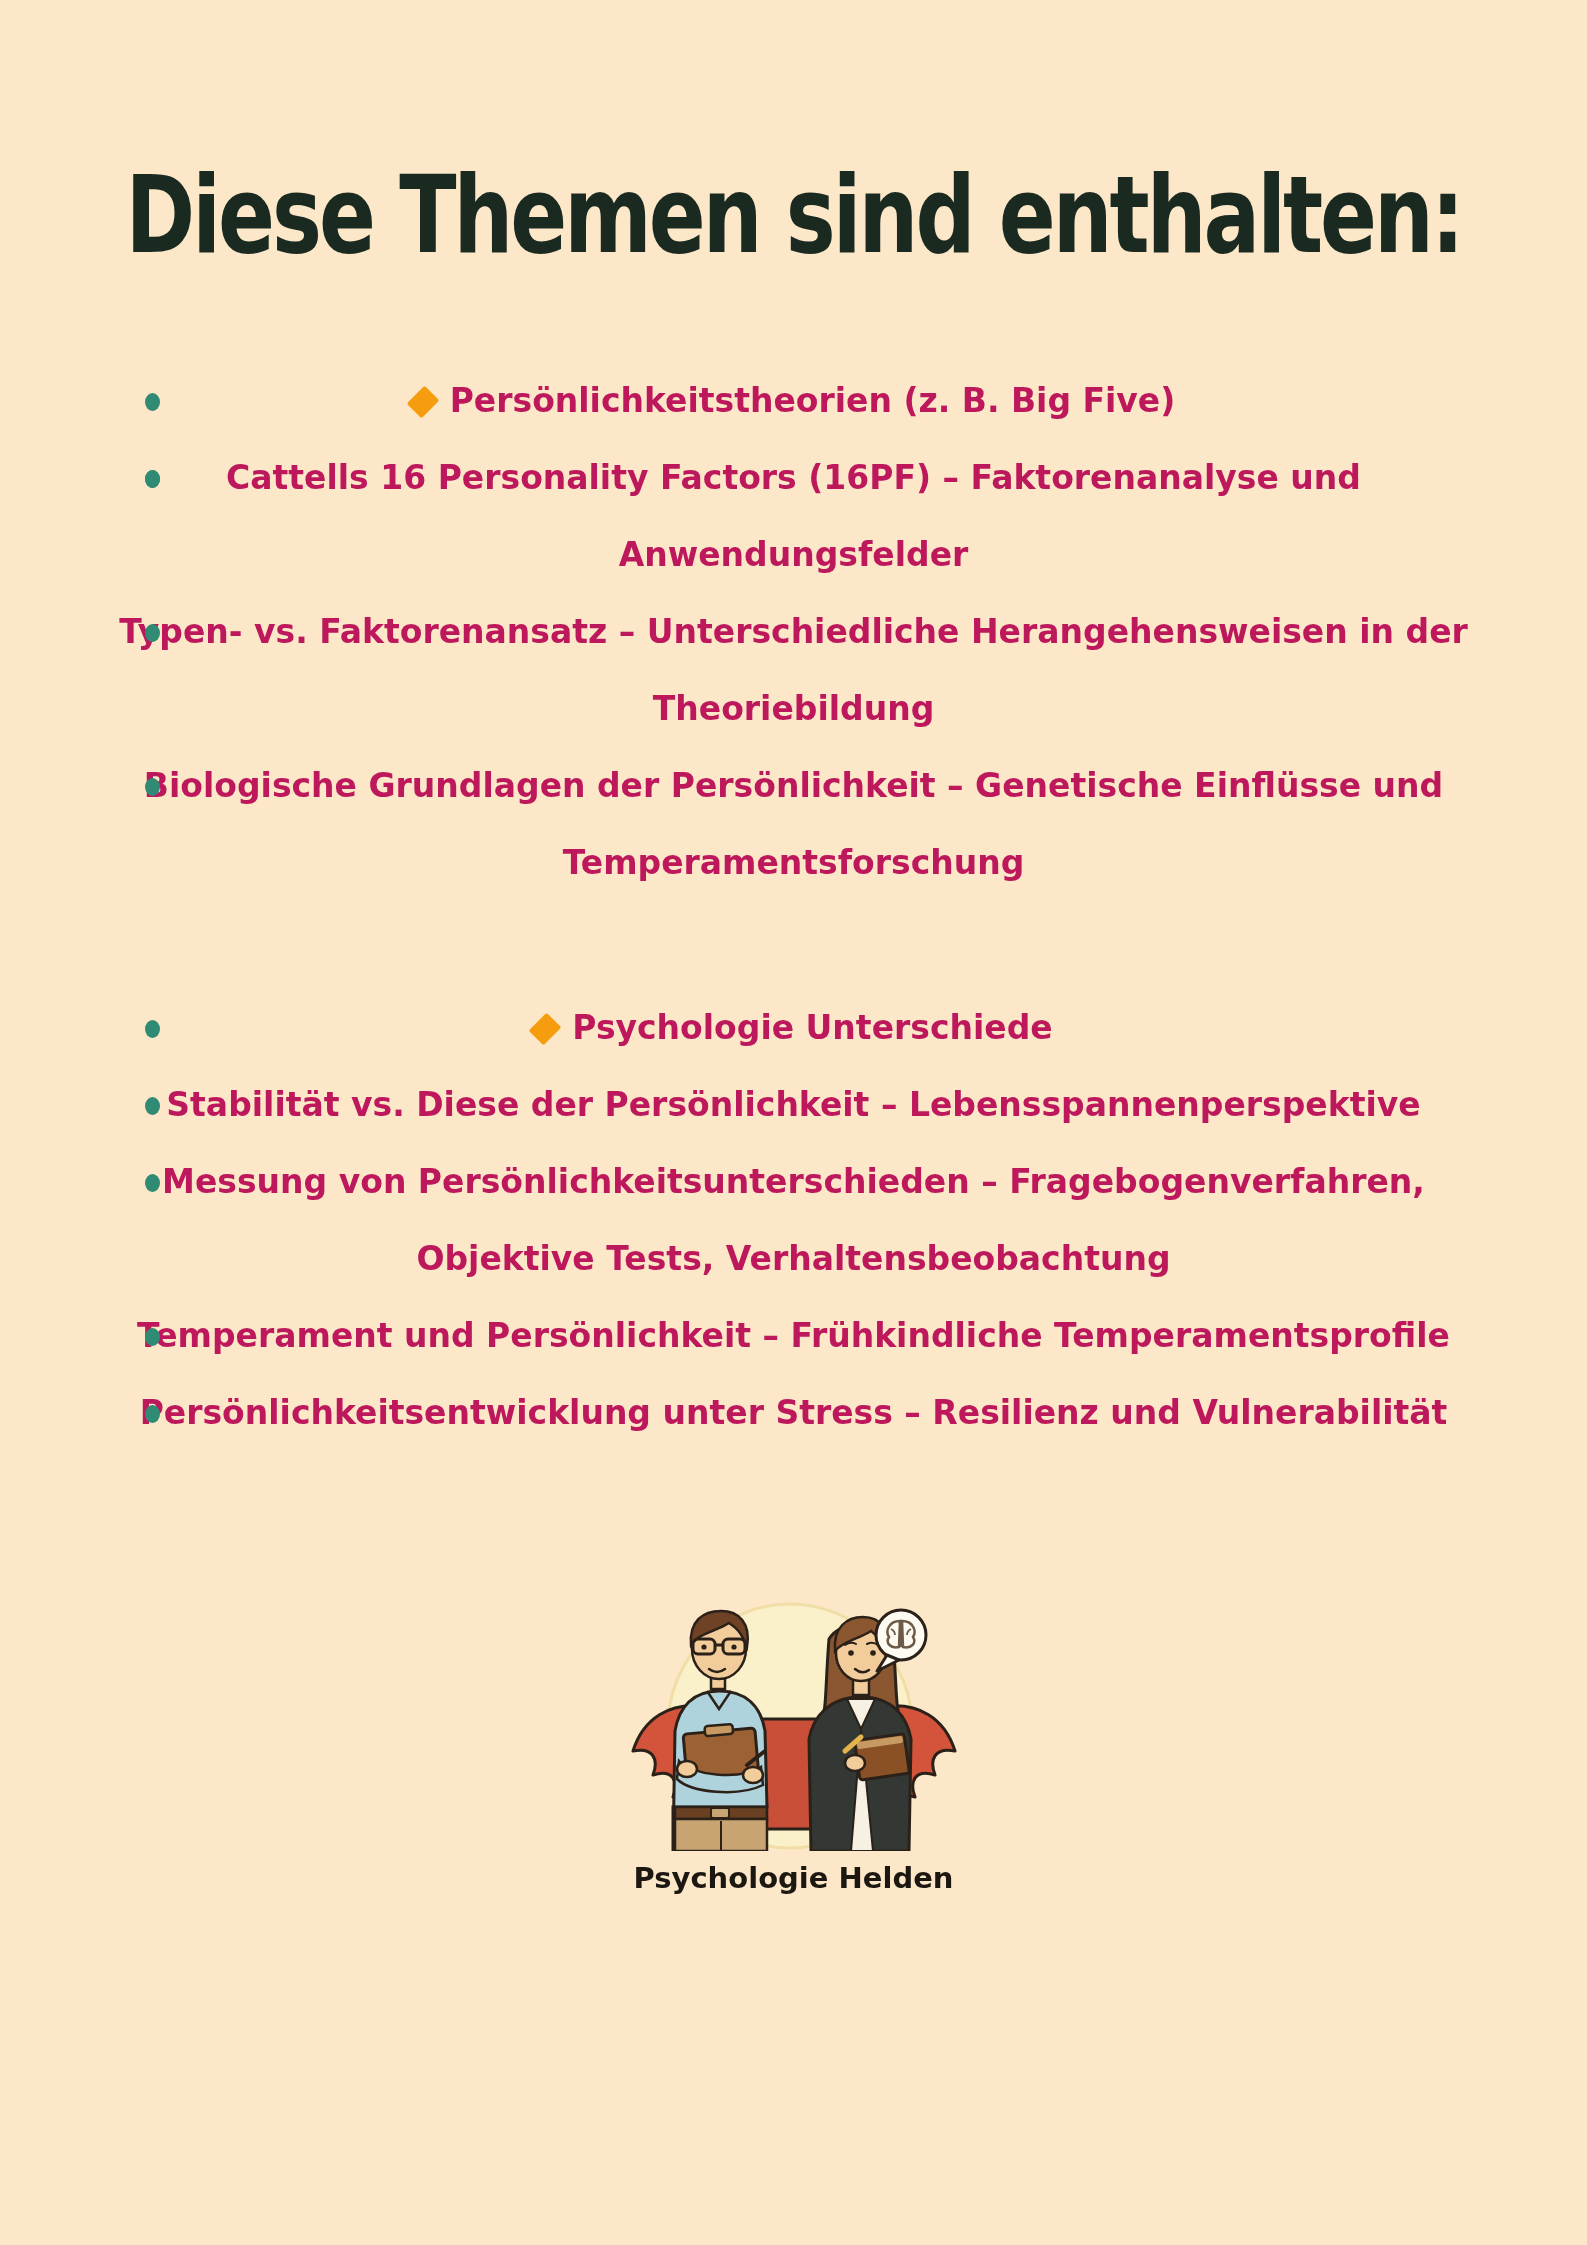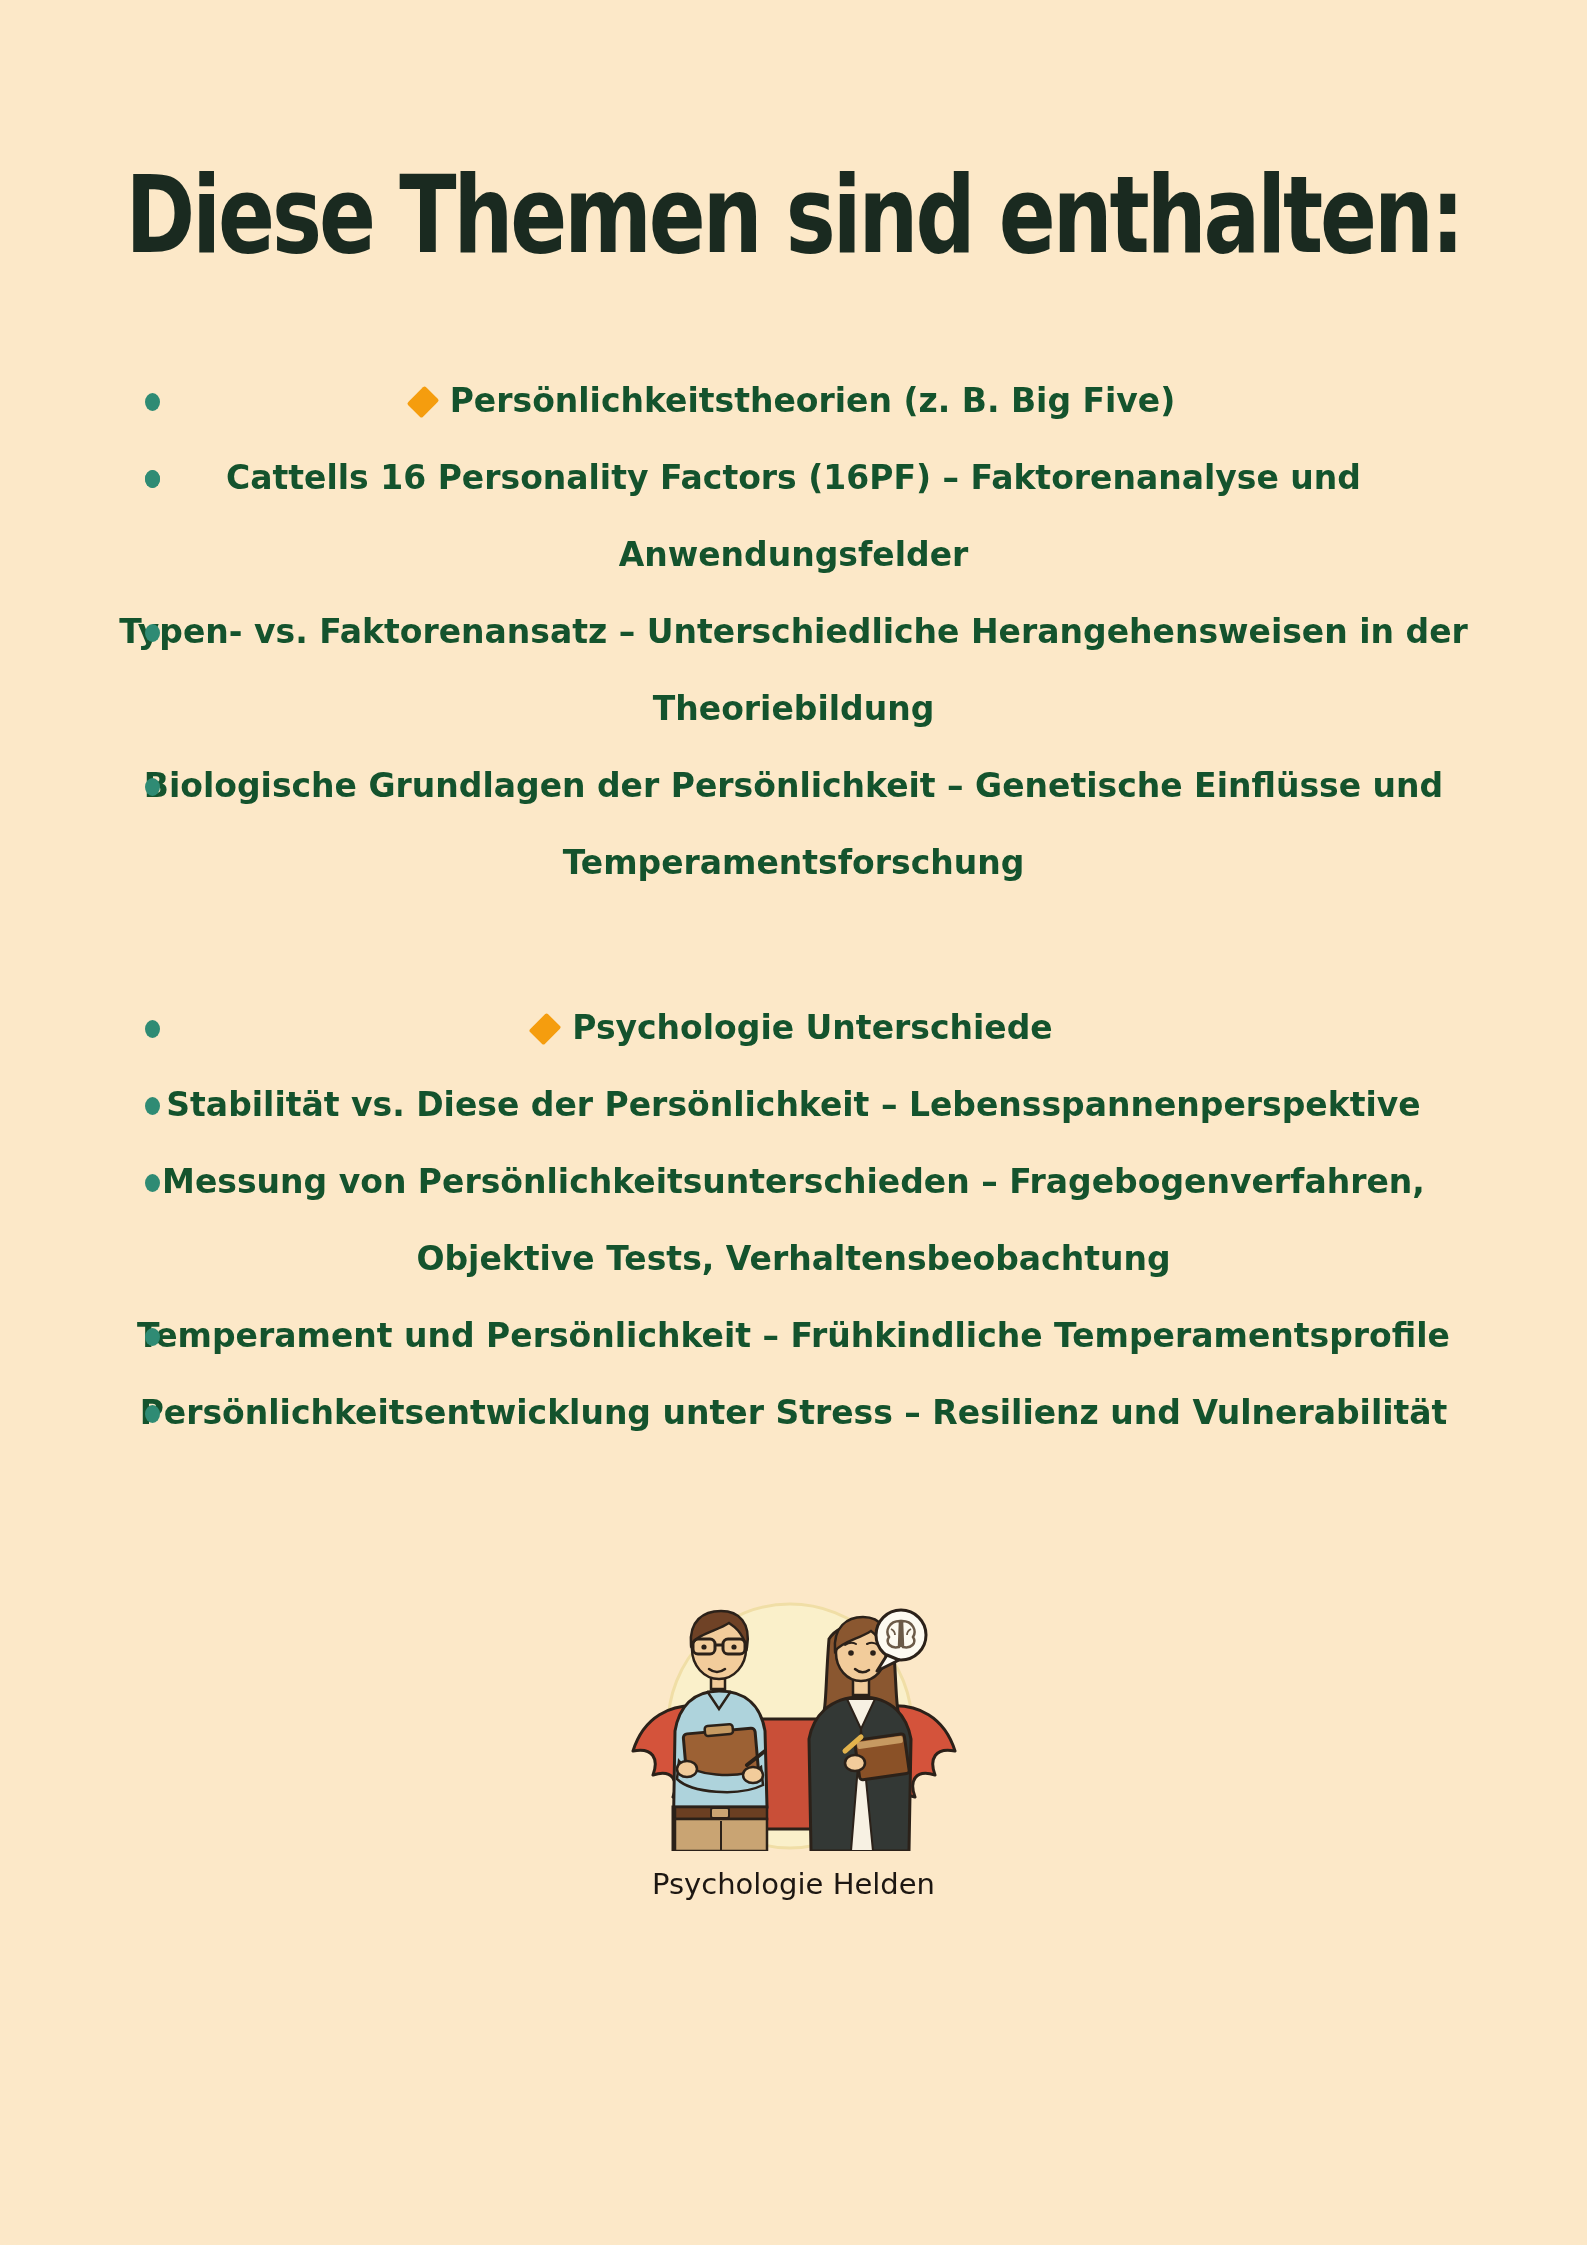--- a/index.html
+++ b/index.html
@@ -30,21 +30,21 @@
     list-style:none;
     margin:82px 0 0 0;
     padding:0;
   }
   .topic-item{
     position:relative;
     padding:0 112px;
     text-align:center;
     font-size:33px;
     font-weight:700;
-    color:#14532d;
+    color:#be185d;
     line-height:77px;
   }
   .topic-item .bullet{
     position:absolute;
     left:145px;
     top:31px;
     width:15px;height:18px;
     border-radius:50%;
     background:#2F8B74;
   }
@@ -58,23 +58,23 @@
     border-radius:2px;
   }
 
   
   .brand{
     margin-top:128px;
     text-align:center;
   }
   .brand svg{display:block;margin:0 auto;}
   .brand-caption{
-    margin-top:16px;
+    margin-top:10px;
     font-size:29px;
-    font-weight:400;
+    font-weight:700;
     color:#1D1712;
     letter-spacing:0px;
   }
 </style>
 </head>
 <body>
 
 <div class="poster">
 
   <h1 class="title">Diese Themen sind enthalten:</h1>

